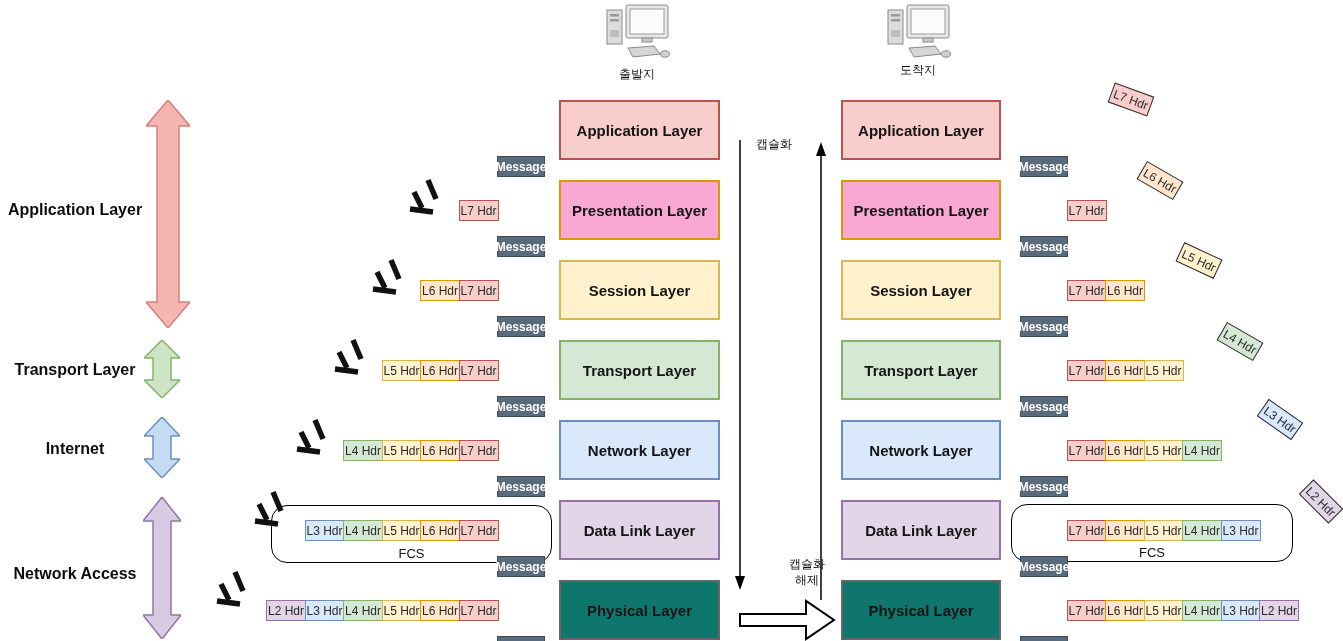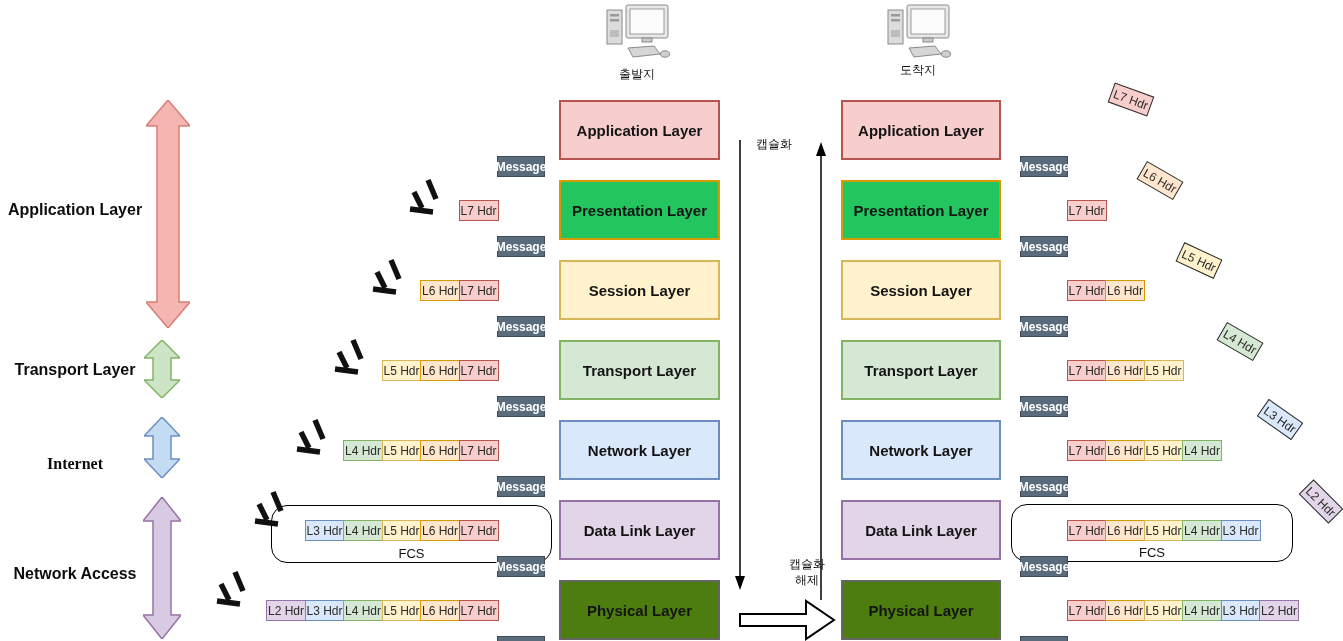--- a/index.html
+++ b/index.html
@@ -9,26 +9,26 @@
   
   .side-label{position:absolute;left:0;width:150px;text-align:center;font-weight:bold;
               font-size:16px;color:#0d0d0d;white-space:nowrap;}
   .varrow{position:absolute;}
 
   
   .layer{position:absolute;width:161px;height:60px;box-sizing:border-box;border:2px solid;
          display:flex;align-items:center;justify-content:center;font-weight:bold;
          font-size:15px;color:#141414;}
   .ly-0{background:#f8cecc;border-color:#b85450;}
-  .ly-1{background:#22c55e;border-color:#d79b00;}
+  .ly-1{background:#f9a8d4;border-color:#d79b00;}
   .ly-2{background:#fff2cc;border-color:#d6b656;}
   .ly-3{background:#d5e8d4;border-color:#82b366;}
   .ly-4{background:#dae8fc;border-color:#6c8ebf;}
   .ly-5{background:#e1d5e7;border-color:#9673a6;}
-  .ly-6{background:#4d7c0f;border-color:#666666;}
+  .ly-6{background:#0f766e;border-color:#666666;}
 
   
   .row{position:absolute;display:flex;height:21px;}
   .cell{box-sizing:border-box;height:21px;width:40px;border:1.5px solid;display:flex;
         align-items:center;justify-content:center;font-size:12px;color:#2b2b2b;
         white-space:nowrap;}
   .row .cell + .cell{margin-left:-1.5px;}
   .c-message{width:48px;background:#5a6b7c;border-color:#3e4c59;color:#fff;font-weight:bold;margin-top:36px;}
   .c-l7{background:#f8cecc;border-color:#b85450;}
   .c-l6{background:#ffe6cc;border-color:#d79b00;}
@@ -66,21 +66,21 @@
   </svg>
   <svg class="varrow" style="left:144px;top:417px;" width="36" height="61" viewBox="0 0 36 61">
     <polygon points="18,0 36,19 27,19 27,42 36,42 18,61 0,42 9,42 9,19 0,19" fill="#c3dcf4" stroke="#6c8ebf" stroke-width="1.5"></polygon>
   </svg>
   <svg class="varrow" style="left:143px;top:497px;" width="38" height="142" viewBox="0 0 38 142">
     <polygon points="19,0 38,24 28,24 28,118 38,118 19,142 0,118 10,118 10,24 0,24" fill="#d9cae4" stroke="#9673a6" stroke-width="1.5"></polygon>
   </svg>
 
   <div class="side-label" style="top:201px;">Application Layer</div>
   <div class="side-label" style="top:361px;">Transport Layer</div>
-  <div class="side-label" style="top:455px;font-family:Liberation Serif, serif;">Internet</div>
+  <div class="side-label" style="top:440px;">Internet</div>
   <div class="side-label" style="top:565px;">Network Access</div>
 
   <svg class="pc" style="left:602px;top:2px;" viewBox="0 0 70 58">
     <rect x="5" y="8" width="15" height="34" fill="#dcdcdc" stroke="#8a8a8a"></rect>
     <rect x="8" y="12" width="9" height="2.5" fill="#9a9a9a"></rect>
     <rect x="8" y="17" width="9" height="2.5" fill="#9a9a9a"></rect>
     <rect x="8" y="28" width="9" height="7" fill="#bdbdbd"></rect>
     <rect x="24" y="3" width="42" height="33" rx="2" fill="#e8e8e8" stroke="#8a8a8a"></rect>
     <rect x="28" y="7" width="34" height="25" fill="#fcfcfc" stroke="#9a9a9a"></rect>
     <rect x="40" y="36" width="10" height="4" fill="#c9c9c9" stroke="#8a8a8a"></rect>

